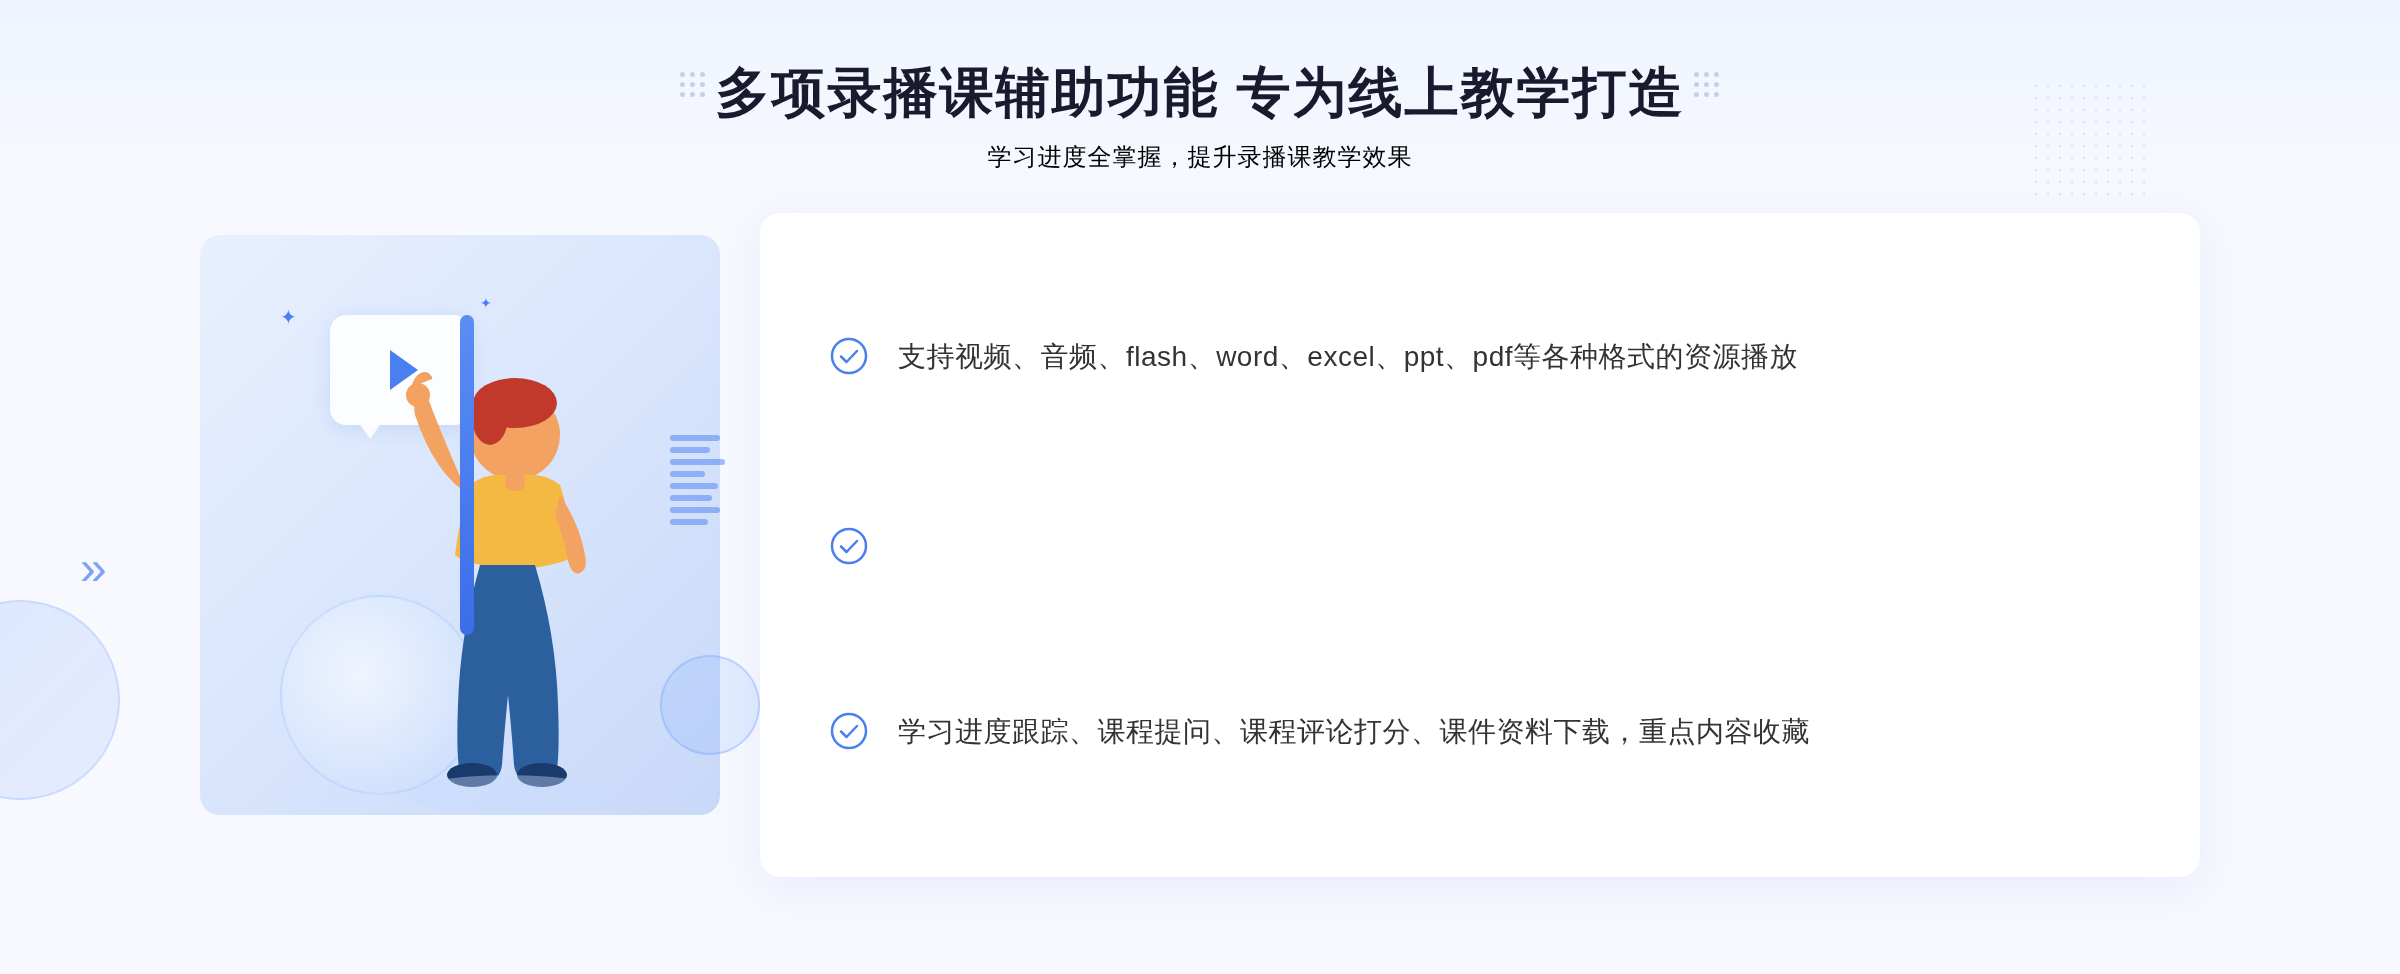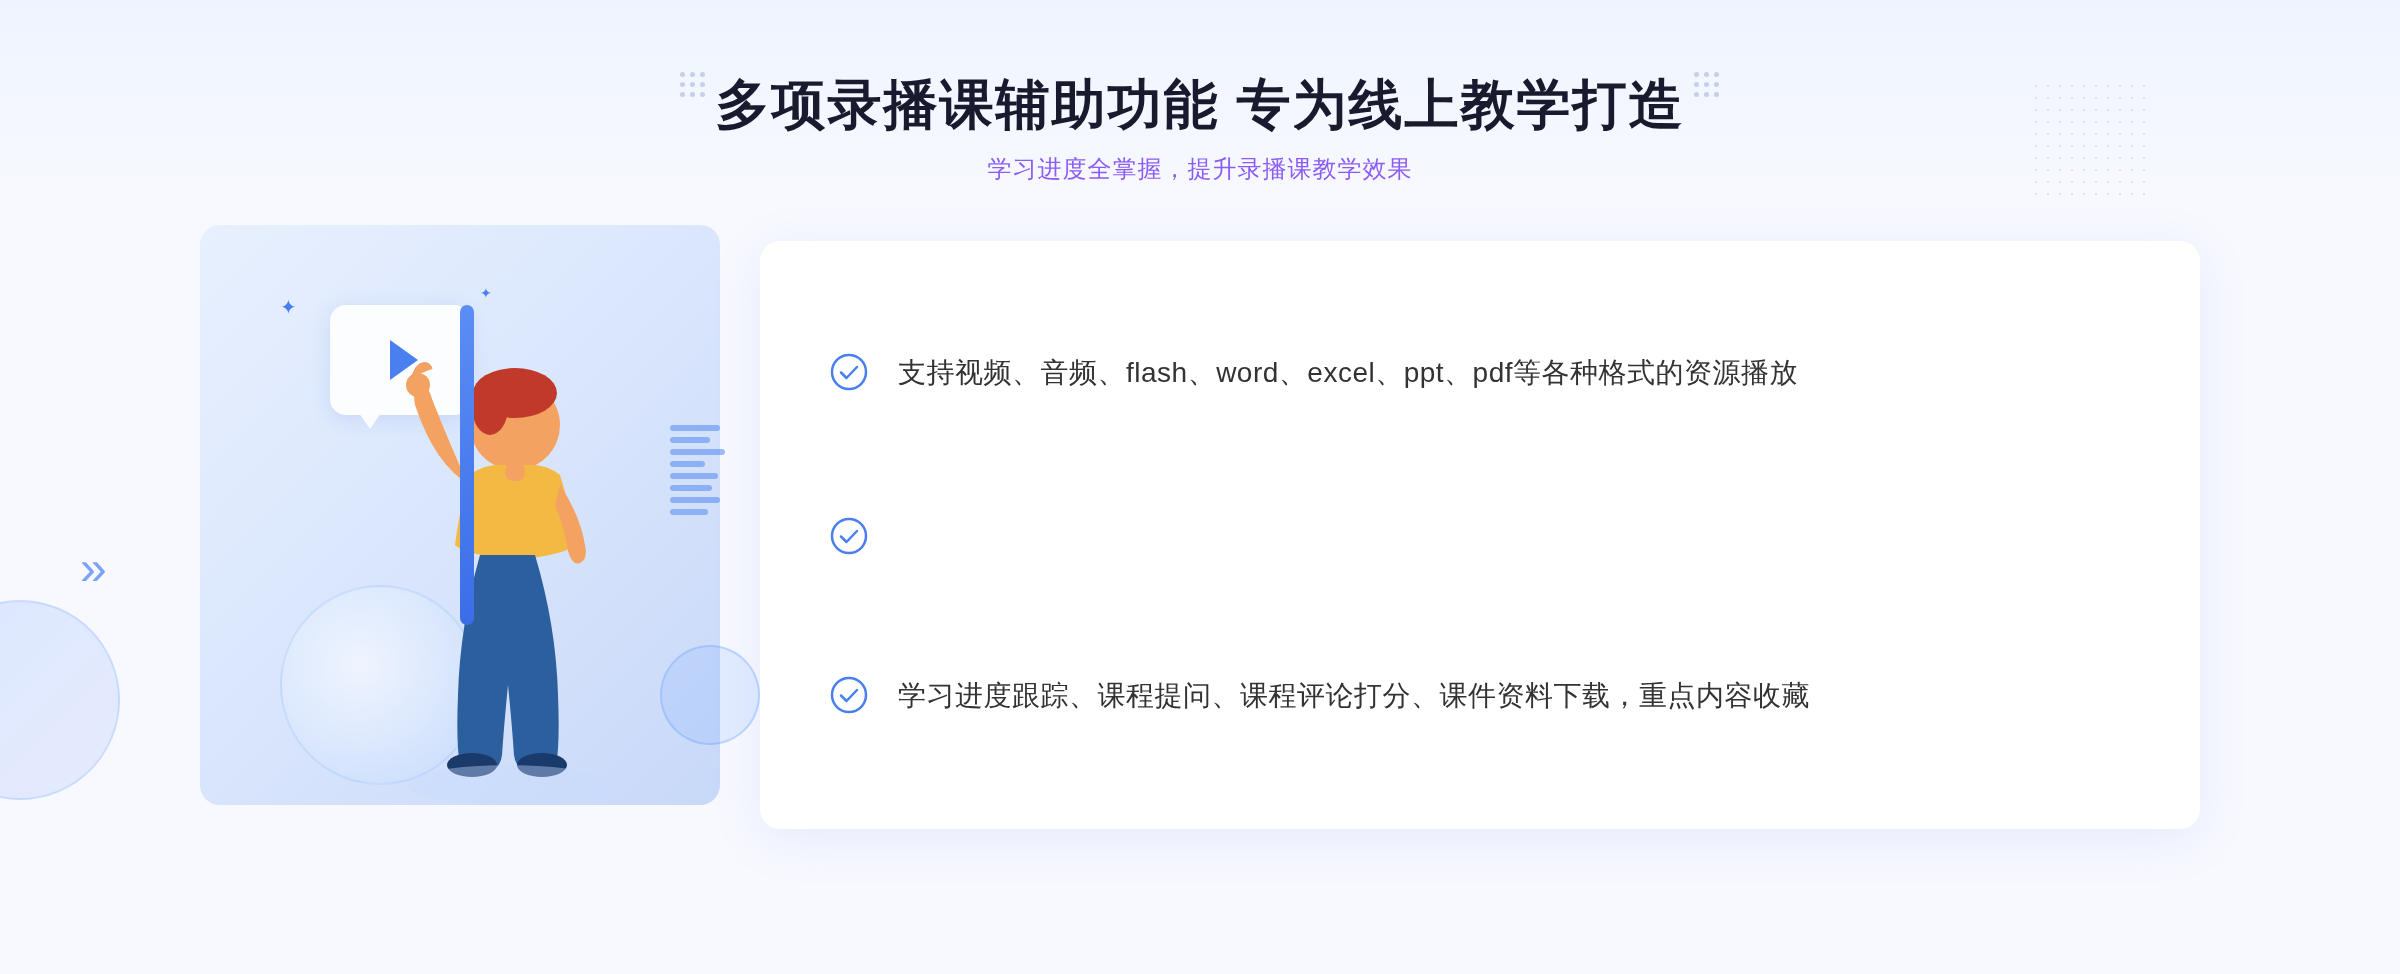--- a/index.html
+++ b/index.html
@@ -82,26 +82,25 @@
       border-radius: 50%;
       display: block;
     }
 
     .main-title {
       font-size: 54px;
       font-weight: 700;
       color: #1a1a2e;
       letter-spacing: 2px;
       line-height: 1.2;
-      margin-top: 12px;
     }
 
     .sub-title {
       font-size: 24px;
-      color: #8b5cf6;
+      color: #000000;
       margin-top: 16px;
       letter-spacing: 1px;
     }
 
     
     .content-area {
       display: flex;
       align-items: center;
       justify-content: center;
       padding: 0 200px;
@@ -244,21 +243,21 @@
     }
 
     
     .features-panel {
       flex: 1;
       background: #fff;
       border-radius: 20px;
       padding: 50px 70px;
       margin-left: -20px;
       box-shadow: 0 10px 50px rgba(100, 140, 220, 0.12);
-      height: 588px;
+      height: 664px;
       display: flex;
       flex-direction: column;
       justify-content: space-around;
       z-index: 1;
     }
 
     .feature-item {
       display: flex;
       align-items: flex-start;
       gap: 30px;

